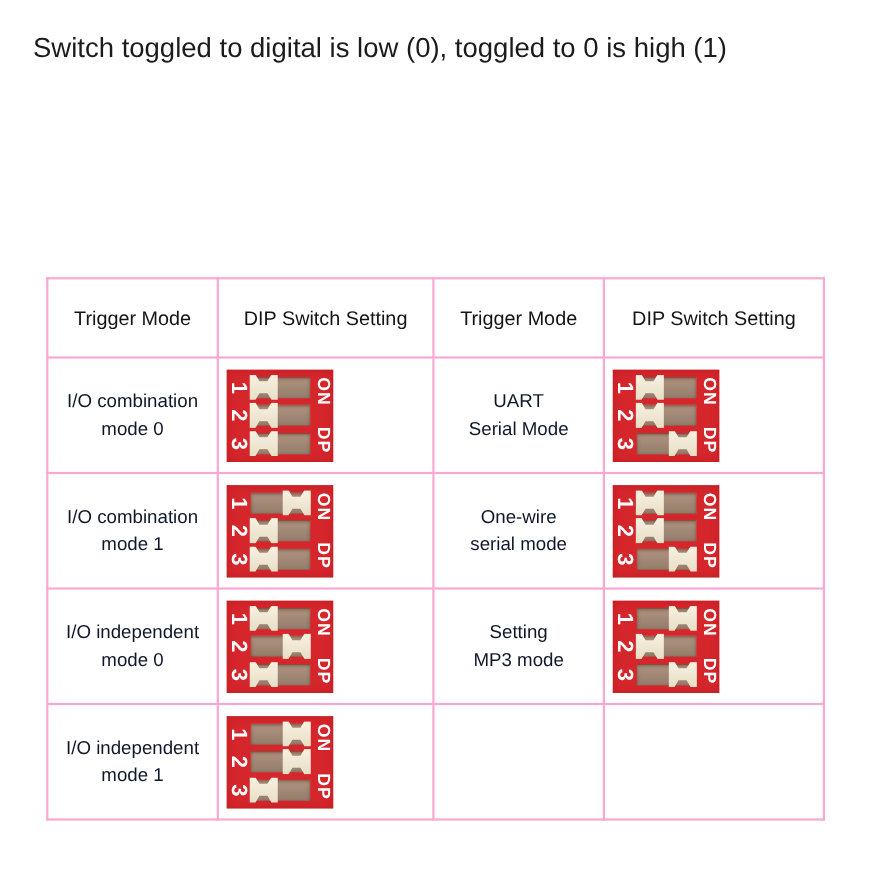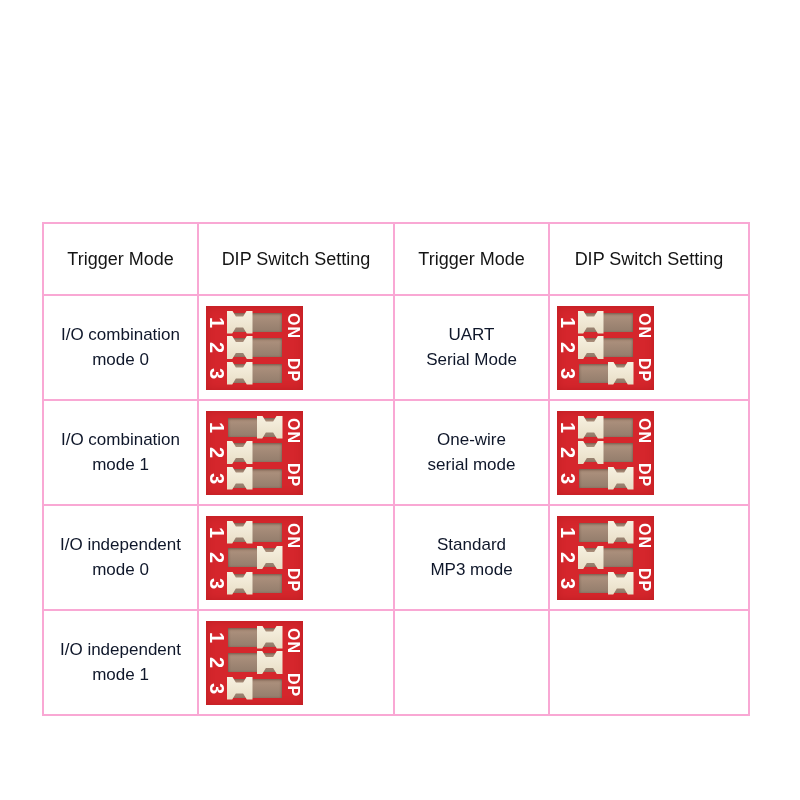--- a/index.html
+++ b/index.html
@@ -134,20 +134,21 @@
     transform: rotate(90deg);
     height: 34px;
     line-height: 34px;
   }
 </style>
 </head>
 <body>
 
 <div class="page">
 
+  <div class="subtitle">Switch toggled to digital is low (0), toggled to 0 is high (1)</div>
 
   <table class="config">
     <colgroup>
       <col class="c-mode1">
         <col class="c-dip1">
         <col class="c-mode2">
         <col class="c-dip2">
     </colgroup>
     <tbody>
       <tr class="hdr">
@@ -319,21 +320,21 @@
                 </div>
      <div class="dip-side">
                   <span class="side-label">ON</span>
                   <span class="side-label">DP</span>
                 </div>
               </div>
           </div>
         </td>
         <td>
           <div class="mode-lines">
-            <div>Standard</div>
+            <div>Setting</div>
             <div>MP3 mode</div>
           </div>
         </td>
         <td>
           <div class="dip-cell-inner">
             <div class="dip on">
                 <div class="dip-nums">
                   <span class="num">1</span>
                   <span class="num">2</span>
                   <span class="num">3</span>

